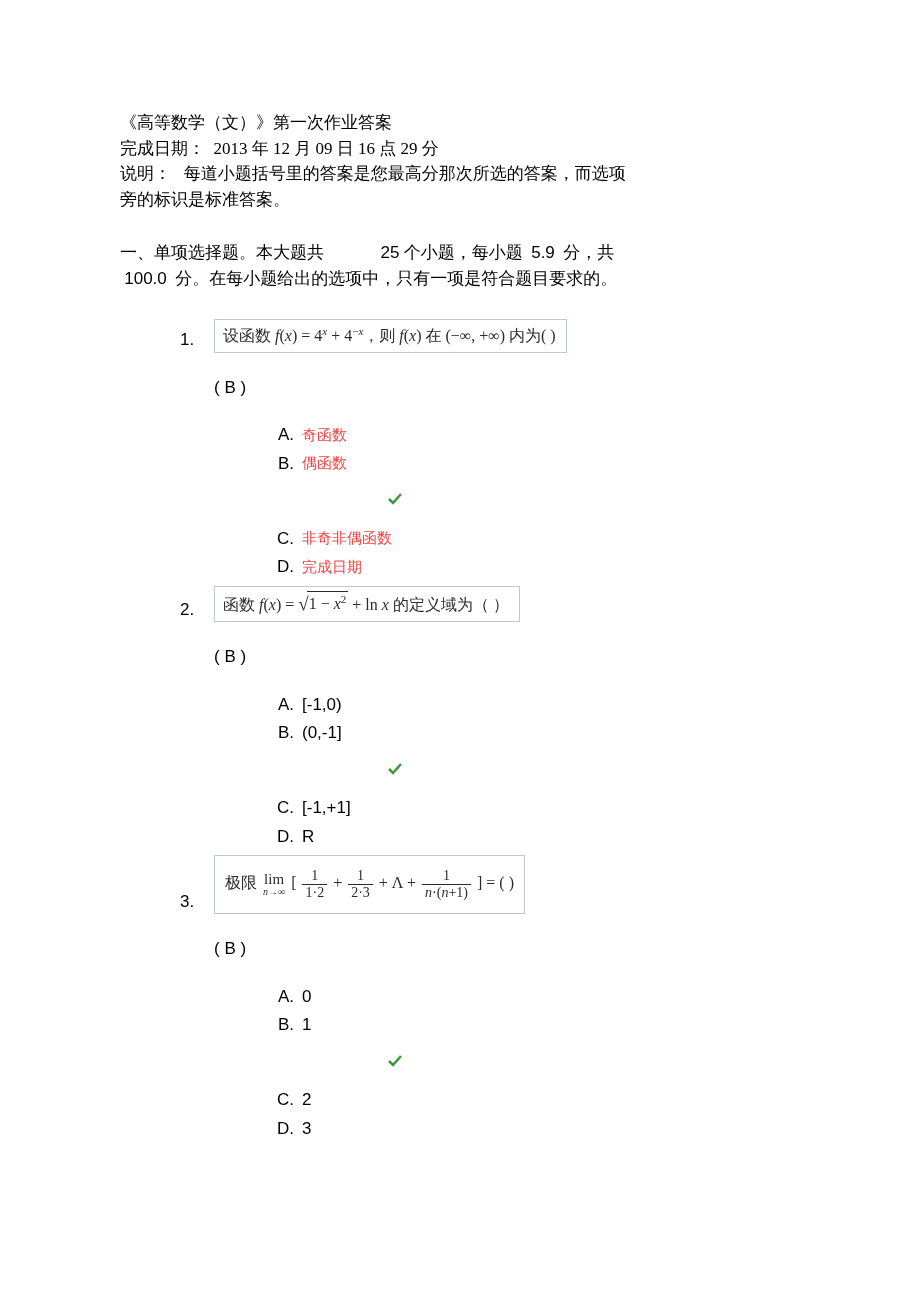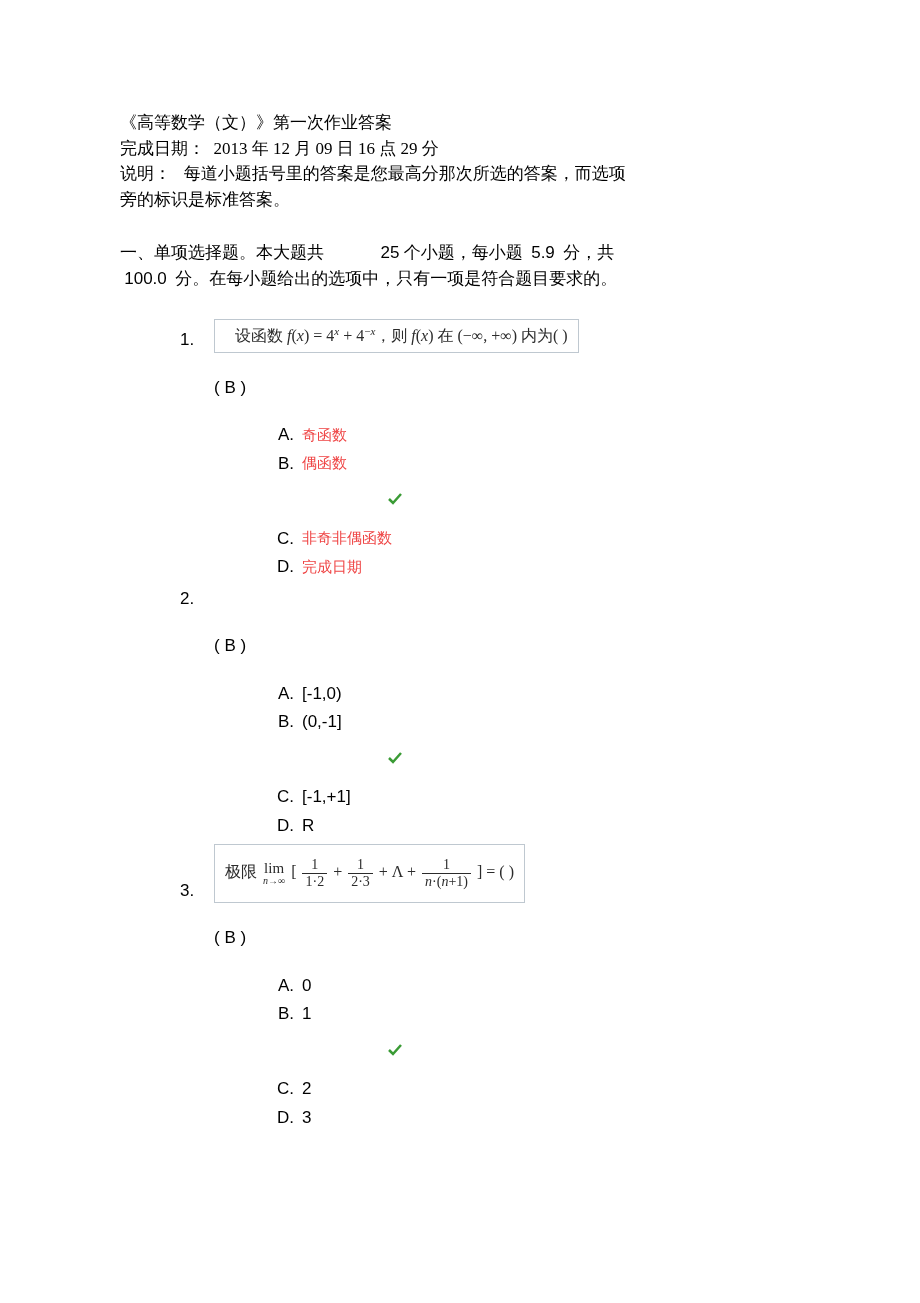--- a/index.html
+++ b/index.html
@@ -35,21 +35,21 @@
     }
     .q-num {
       font-family: Arial, sans-serif;
       font-size: 17px;
       width: 34px;
       flex: 0 0 34px;
       text-align: left;
     }
     .q-img-box {
       border: 1px solid #bfc8d0;
-      padding: 4px 10px 4px 20px;
+      padding: 4px 10px 4px 8px;
       display: inline-block;
       font-family: "SimSun", "宋体", serif;
       font-size: 16px;
       color: #2b2b2b;
       line-height: 1.4;
       white-space: nowrap;
     }
     .q-img-box.tall { padding: 8px 10px; }
     .math-i { font-style: italic; font-family: "Times New Roman", serif; }
     .sup { vertical-align: super; font-size: 11px; }
@@ -184,20 +184,23 @@
       <div class="opt-row">
         <span class="opt-letter">D.</span>
         <span class="opt-text-cn">完成日期</span>
       </div>
     </div>
   </div>
 
   <div class="question-block" style="margin-top:6px;">
     <div class="q-row">
       <span class="q-num">2.</span>
+      <span class="q-img-box">
+        <span>函数 </span><span class="math-i">f</span>(<span class="math-i">x</span>) = <span class="radical"><span class="surd">√</span><span class="rad-content">1 − <span class="math-i">x</span><span class="sup">2</span></span></span> + ln <span class="math-i">x</span><span> 的定义域为（    ）</span>
+      </span>
     </div>
     <div class="selected-ans">( B )</div>
     <div class="options">
       <div class="opt-row">
         <span class="opt-letter">A.</span>
         <span class="opt-text-en">[-1,0)</span>
       </div>
       <div class="opt-row">
         <span class="opt-letter">B.</span>
         <span class="opt-text-en">(0,-1]</span>

